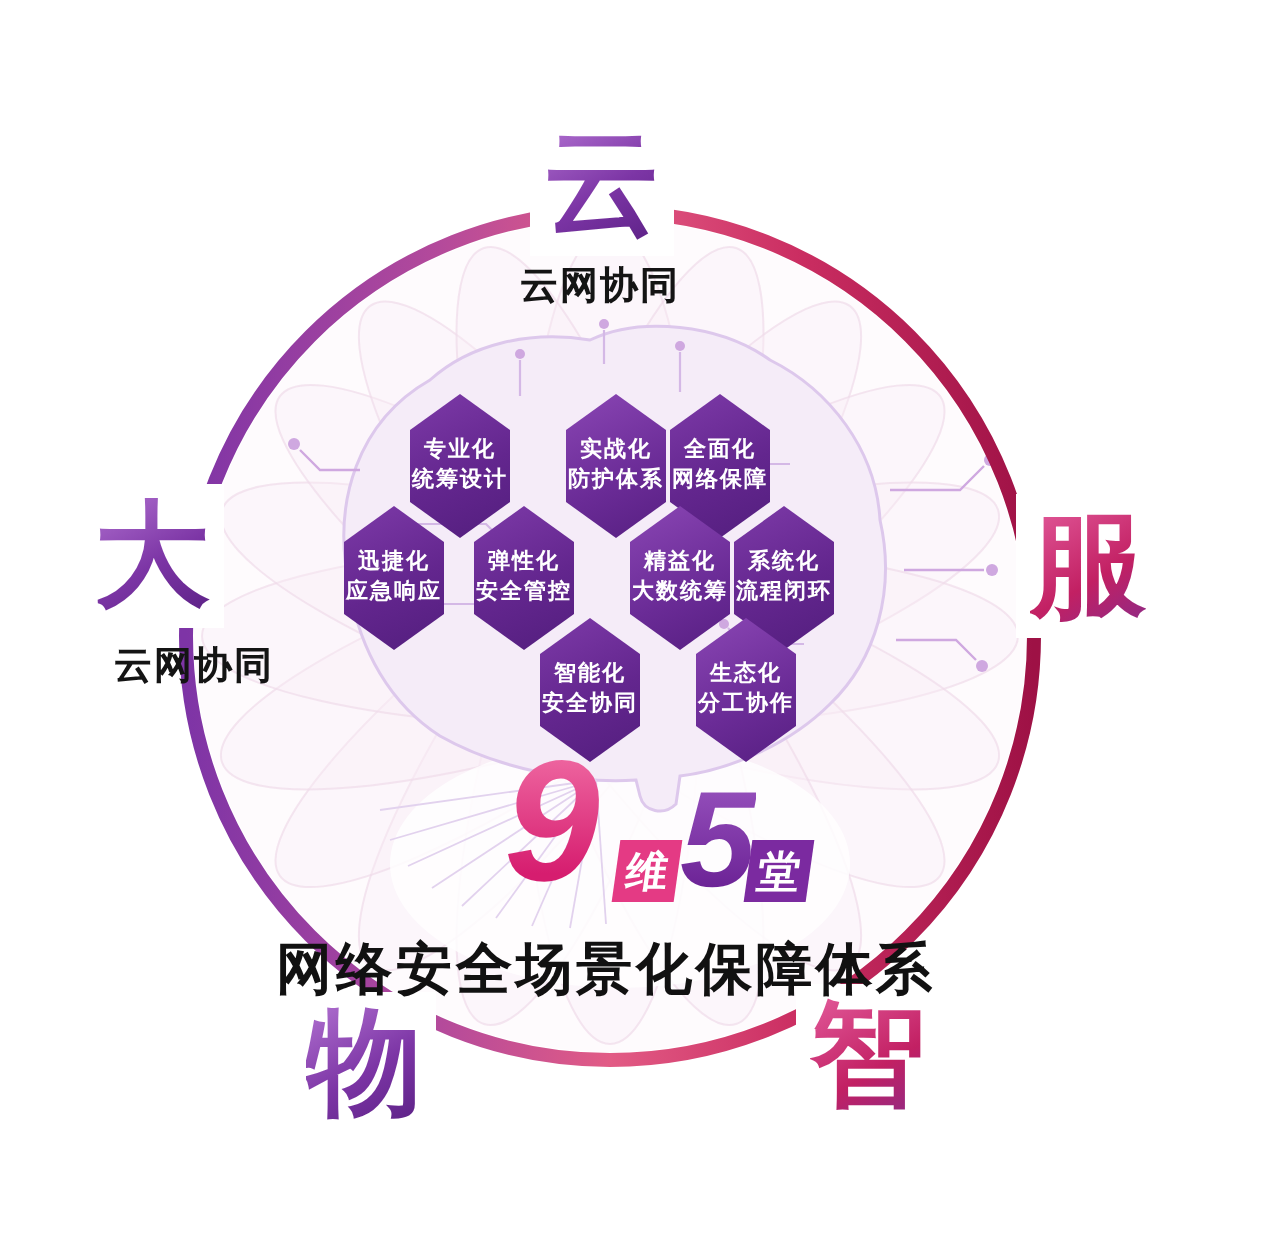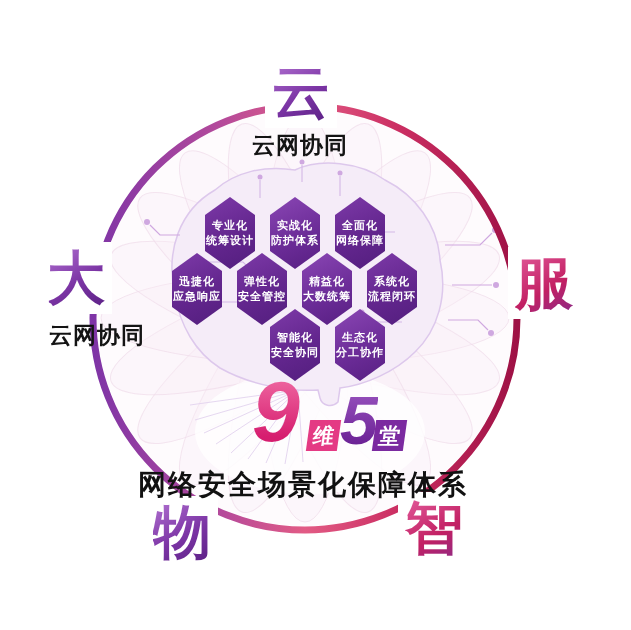--- a/index.html
+++ b/index.html
@@ -11,37 +11,37 @@
 
   
   .hex { position:absolute; width:50px; height:72px;
     clip-path:polygon(50% 0,100% 25%,100% 75%,50% 100%,0 75%,0 25%);
     background:linear-gradient(155deg,#7d3aa8 0%,#63268e 55%,#531e7e 100%);
     color:#fff; display:flex; flex-direction:column; align-items:center; justify-content:center;
     text-align:center; font-weight:bold; font-size:11px; line-height:1.4; letter-spacing:1px; }
   .h0{left:205px;top:197px}.h1{left:270px;top:197px}.h2{left:335px;top:197px}
   .h3{left:172px;top:253px}.h4{left:237px;top:253px}.h5{left:302px;top:253px}.h6{left:367px;top:253px}
   .h7{left:270px;top:309px}.h8{left:335px;top:309px}
-  .h1,.h5,.h8 { background:linear-gradient(155deg,#8a46b4 0%,#6a2b96 60%,#571f82 100%); }
+  .h1,.h5,.h8 { background:linear-gradient(155deg,#8a46b4 0%,#6a2b96 60%,#571f82 100%);margin-left:13px; }
 
   
   .ring-char { position:absolute; width:72px; height:72px; background:#fff;
     display:flex; align-items:center; justify-content:center; }
   .ring-char .glyph { font-size:58px; font-weight:900; line-height:1;
     -webkit-background-clip:text; background-clip:text;
     color:transparent; -webkit-text-fill-color:transparent; }
   .c-purple { background-image:linear-gradient(150deg,#b070d0 0%,#7c35a5 55%,#5c2186 100%); }
   .c-pink   { background-image:linear-gradient(150deg,#e25a9a 0%,#c22063 60%,#8e2a86 100%); }
   .pos-cloud{left:265px;top:56px}
   .pos-big{left:40px;top:242px}
   .pos-service{left:508px;top:247px}
   .pos-things{left:146px;top:496px}
   .pos-smart{left:398px;top:492px}
 
-  .ring-label { position:absolute; transform:translateX(-50%); font-size:23px; font-weight:bold;
+  .ring-label { position:absolute; transform:translateX(-50%); font-size:19px; font-weight:bold;
     color:#141414; letter-spacing:1px; white-space:nowrap; }
   .lab-cloud{left:300px;top:130px}
   .lab-big{left:97px;top:320px}
   .lab-service{left:541px;top:324px}
   .lab-things{left:186px;top:568px}
   .lab-smart{left:441px;top:566px}
 
   
   .logo { position:absolute; left:252px; top:376px; width:156px; height:92px; }
   .logo .n9 { position:absolute; left:0; top:-8px; font-size:86px; font-weight:900; font-style:italic;

